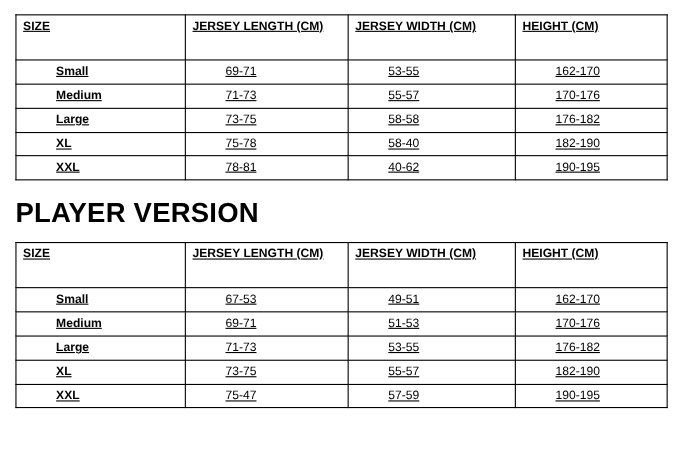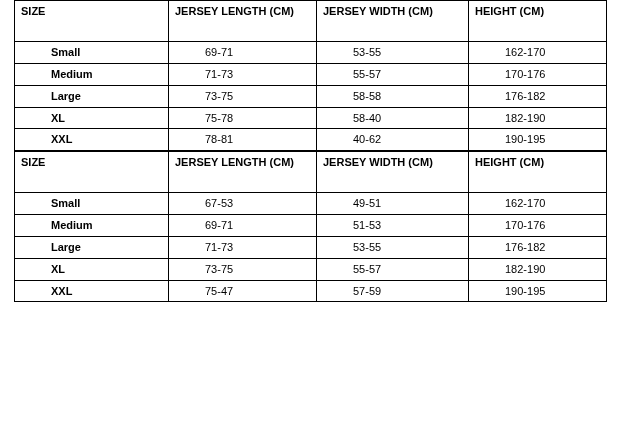--- a/index.html
+++ b/index.html
@@ -30,21 +30,23 @@
   }
   #section-fan .section-title {
     padding-top: 10px;
   }
   #section-player .section-title {
     padding-top: 18px;
   }
   table.size-table {
     border-collapse: collapse;
     width: 592px;
+    margin-top: 13px;
     table-layout: fixed;
+    text-decoration: underline;
   }
   table.size-table th,
   table.size-table td {
     border: 1px solid #000000;
     font-size: 11px;
     padding: 3px 5px 3px 6px;
     vertical-align: top;
     line-height: 1.35;
   }
   table.size-table th {
@@ -124,20 +126,21 @@
           <td class="size-cell">XXL</td>
           <td>78-81</td>
           <td>40-62</td>
           <td>190-195</td>
         </tr>
       </tbody>
     </table>
   </div>
 
   <div id="section-player">
+    <div class="section-title">PLAYER VERSION</div>
     <table class="size-table">
       <colgroup>
         <col class="c1">
           <col class="c2">
           <col class="c3">
           <col class="c4">
       </colgroup>
       <thead>
         <tr>
           <th>

